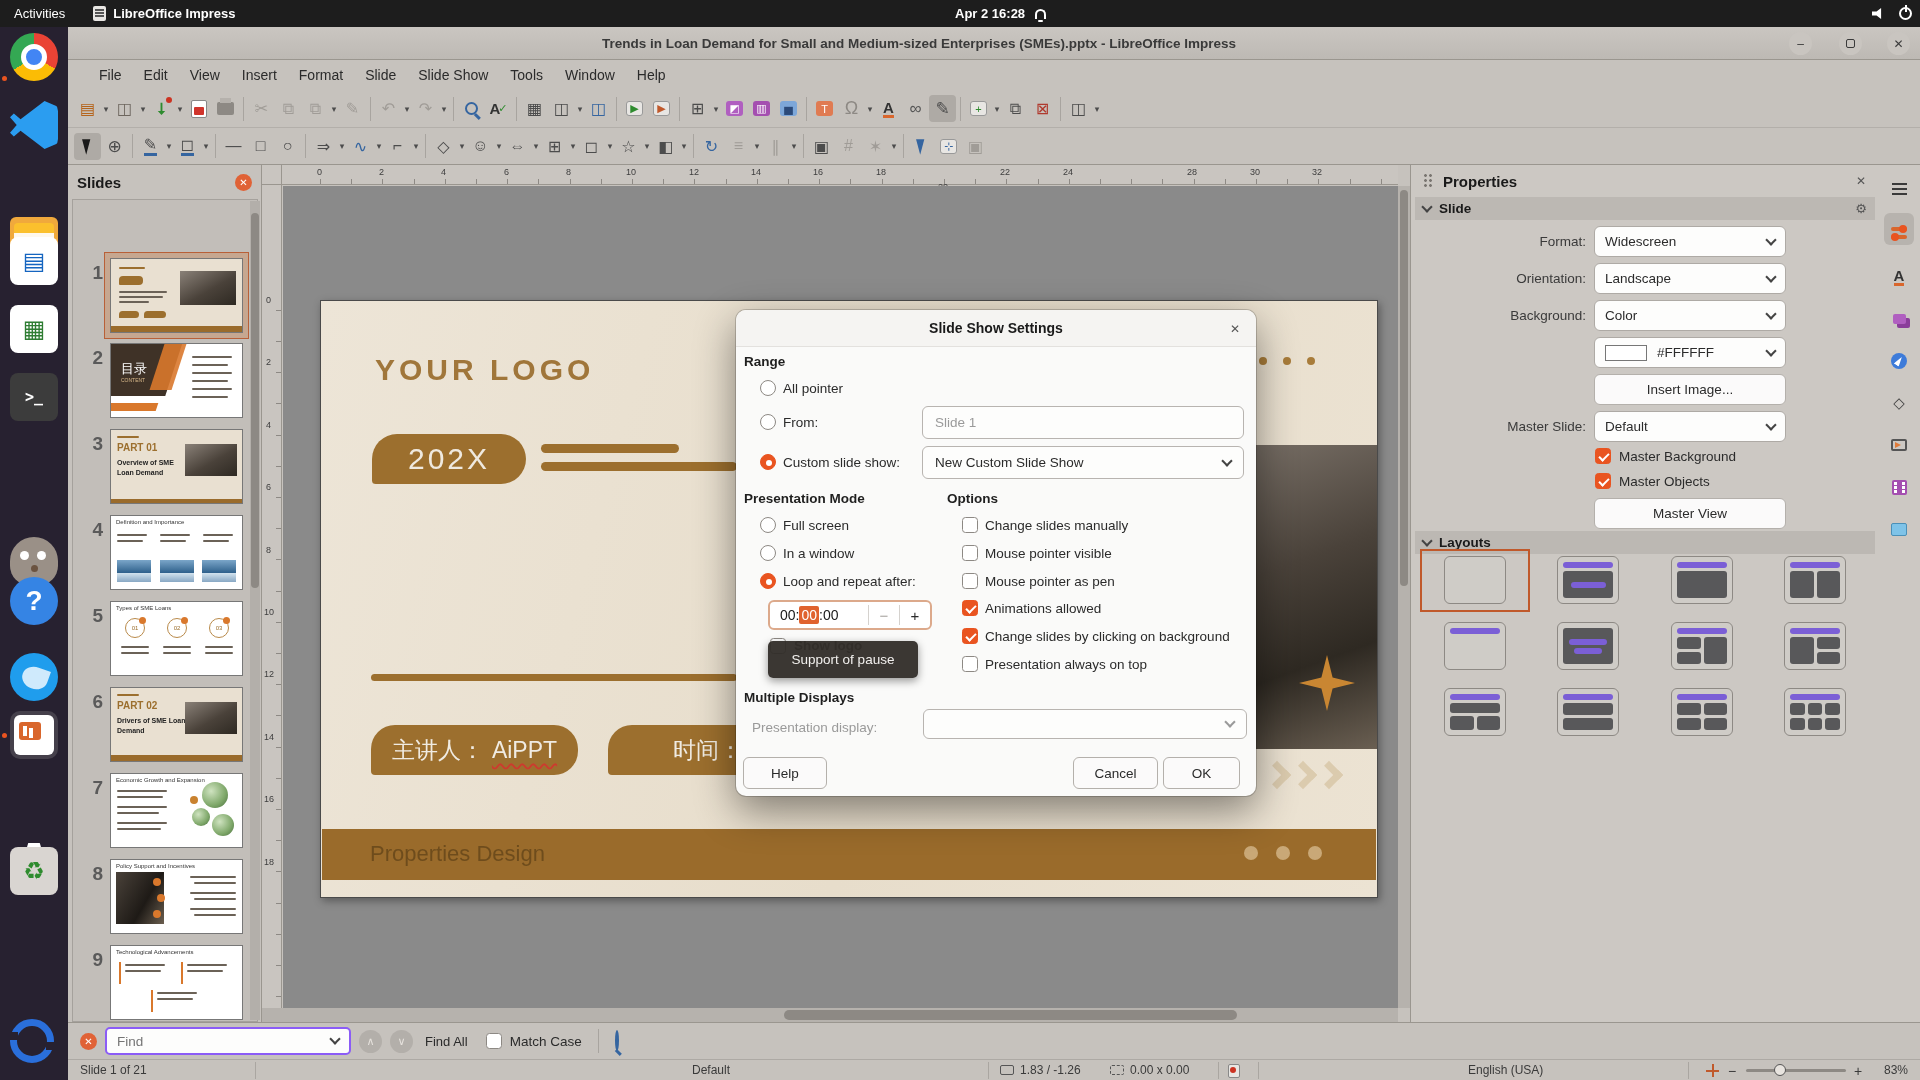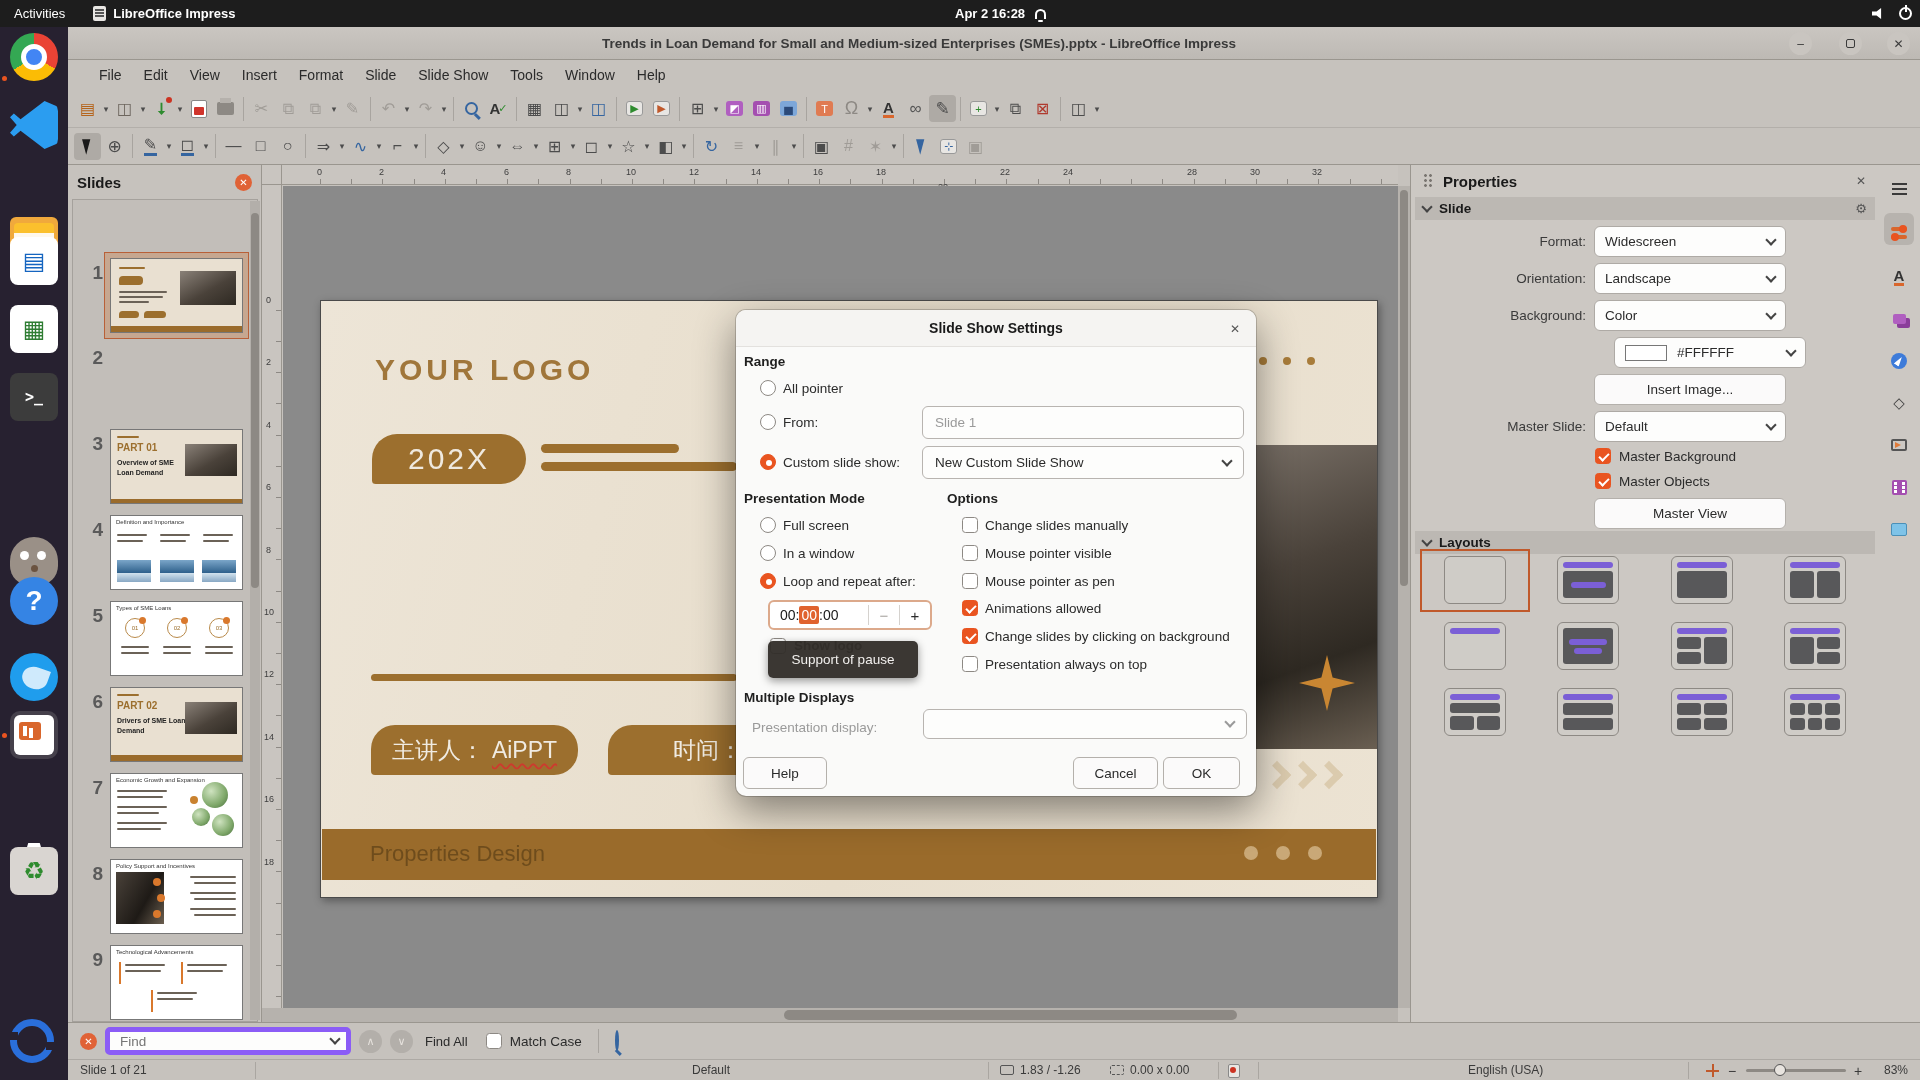--- a/index.html
+++ b/index.html
@@ -155,21 +155,21 @@
   .navi{width:16px;height:16px;border-radius:50%;background:#3d7bd9;position:relative;}
   .navi::after{content:"";position:absolute;left:5px;top:3px;width:6px;height:10px;background:#fff;clip-path:polygon(50% 0,100% 100%,0 100%);transform:rotate(35deg);}
   .film{width:15px;height:15px;background:#a44fb0;border-radius:2px;position:relative;}
   .film::after{content:"";position:absolute;left:2px;top:2px;width:3px;height:3px;background:#fff;box-shadow:0 4px 0 #fff,0 8px 0 #fff,8px 0 0 #fff,8px 4px 0 #fff,8px 8px 0 #fff;}
   .trans{width:16px;height:12px;border:2px solid #555;border-radius:2px;position:relative;}
   .trans::after{content:"";position:absolute;left:2px;top:1px;width:0;height:0;border-left:6px solid #e07b39;border-top:3px solid transparent;border-bottom:3px solid transparent;}
   .mslide{width:16px;height:13px;background:#7ec3e8;border-radius:2px;border:1px solid #4a90b8;}
 
   
   #findbar{position:absolute;left:68px;top:1022px;width:1852px;height:37px;background:#c6c2bd;border-top:1px solid #9a968f;z-index:4;display:flex;align-items:center;gap:8px;padding-left:12px;}
-  #findinput{width:246px;height:28px;background:#fdfdfc;border:5px solid #8b5cf6;border-radius:5px;font-size:13.5px;color:#1d4ed8;padding:0 30px 0 10px;}
+  #findinput{width:246px;height:28px;background:#fdfdfc;border:2px solid #8b5cf6;border-radius:5px;font-size:13.5px;color:#1d4ed8;padding:0 30px 0 10px;}
   .navcirc{width:23px;height:23px;border-radius:50%;background:#b3afaa;color:#e6e2dd;display:flex;align-items:center;justify-content:center;font-size:11px;}
   #statusbar{position:absolute;left:68px;top:1059px;width:1852px;height:21px;background:#c6c2bd;border-top:1px solid #adA9a4;font-size:12px;color:#3a3a3a;z-index:4;}
   #statusbar .si{position:absolute;top:3px;white-space:nowrap;}
   .vdiv{position:absolute;top:2px;width:1px;height:17px;background:#aaa6a1;}
   .zslider{position:absolute;top:9px;width:100px;height:3px;background:#8d8984;border-radius:2px;}
   .zknob{position:absolute;top:-5px;left:28px;width:12px;height:12px;border:1.5px solid #555;border-radius:50%;background:#e8e4df;}
   .fitic{width:13px;height:13px;position:relative;}
   .fitic::before{content:"";position:absolute;left:5.5px;top:0;width:2px;height:13px;background:#c0592b;}
   .fitic::after{content:"";position:absolute;left:0;top:5.5px;width:13px;height:2px;background:#c0592b;}
   .posic{width:14px;height:10px;border:1.5px solid #555;border-radius:2px;position:relative;}
@@ -420,20 +420,33 @@
           <div class="txtline" style="left:8px;top:42px;width:30px;"></div>
           <div class="brown-pill" style="left:8px;top:52px;width:20px;height:7px;"></div>
           <div class="brown-pill" style="left:33px;top:52px;width:22px;height:7px;"></div>
           <div class="photo" style="right:6px;top:12px;width:56px;height:34px;"></div>
           <div class="bbar"></div>
         </div>
       </div>
 
       <div class="thumb-row" style="top:143px;height:90px;">
         <span class="tnum">2</span>
+        <div class="mini">
+          <div class="diag"></div>
+          <div class="or-accent" style="left:46px;top:0;width:22px;height:46px;transform:skewX(-18deg);opacity:.9;"></div>
+          <div class="or-accent" style="left:-4px;bottom:6px;width:50px;height:8px;transform:skewX(-18deg);"></div>
+          <span style="position:absolute;left:10px;top:16px;color:#fff;font-size:13px;">目录</span>
+          <span style="position:absolute;left:10px;top:33px;color:#d9b98a;font-size:5px;">CONTENT</span>
+          <div class="txtline" style="right:10px;top:12px;width:40px;"></div>
+          <div class="txtline" style="right:14px;top:20px;width:36px;"></div>
+          <div class="txtline" style="right:10px;top:28px;width:40px;"></div>
+          <div class="txtline" style="right:14px;top:36px;width:36px;"></div>
+          <div class="txtline" style="right:10px;top:44px;width:40px;"></div>
+          <div class="txtline" style="right:14px;top:52px;width:36px;"></div>
+        </div>
       </div>
 
       <div class="thumb-row" style="top:229px;height:90px;">
         <span class="tnum">3</span>
         <div class="mini beige">
           <div class="txtline" style="left:6px;top:6px;width:22px;background:#9c6f2e;"></div>
           <span style="position:absolute;left:6px;top:12px;color:#9c6f2e;font-size:10px;font-weight:bold;">PART 01</span>
           <span style="position:absolute;left:6px;top:28px;color:#222;font-size:7px;font-weight:bold;width:70px;line-height:1.4;">Overview of SME Loan Demand</span>
           <div class="photo" style="right:5px;top:14px;width:52px;height:32px;"></div>
           <div class="bbar" style="height:4px;"></div>
@@ -629,21 +642,21 @@
     <span class="plabel" style="left:7px;top:106px;">Orientation:</span>
     <div class="combo" style="left:183px;top:98px;width:192px;height:31px;">
         <span>Landscape</span>
         <span class="chev"></span>
       </div>
     <span class="plabel" style="left:7px;top:143px;">Background:</span>
     <div class="combo" style="left:183px;top:135px;width:192px;height:31px;">
         <span>Color</span>
         <span class="chev"></span>
       </div>
-    <div class="combo" style="left:183px;top:172px;width:192px;height:31px;gap:10px;margin-left:20px;">
+    <div class="combo" style="left:183px;top:172px;width:192px;height:31px;gap:10px;">
       <span style="width:42px;height:16px;background:#fff;border:1px solid #777;"></span>
       <span>#FFFFFF</span>
       <span class="chev"></span>
     </div>
     <div class="btn" style="left:183px;top:209px;width:192px;height:31px;">
         <span>Insert Image...</span>
       </div>
     <span class="plabel" style="left:7px;top:254px;">Master Slide:</span>
     <div class="combo" style="left:183px;top:246px;width:192px;height:31px;">
         <span>Default</span>

